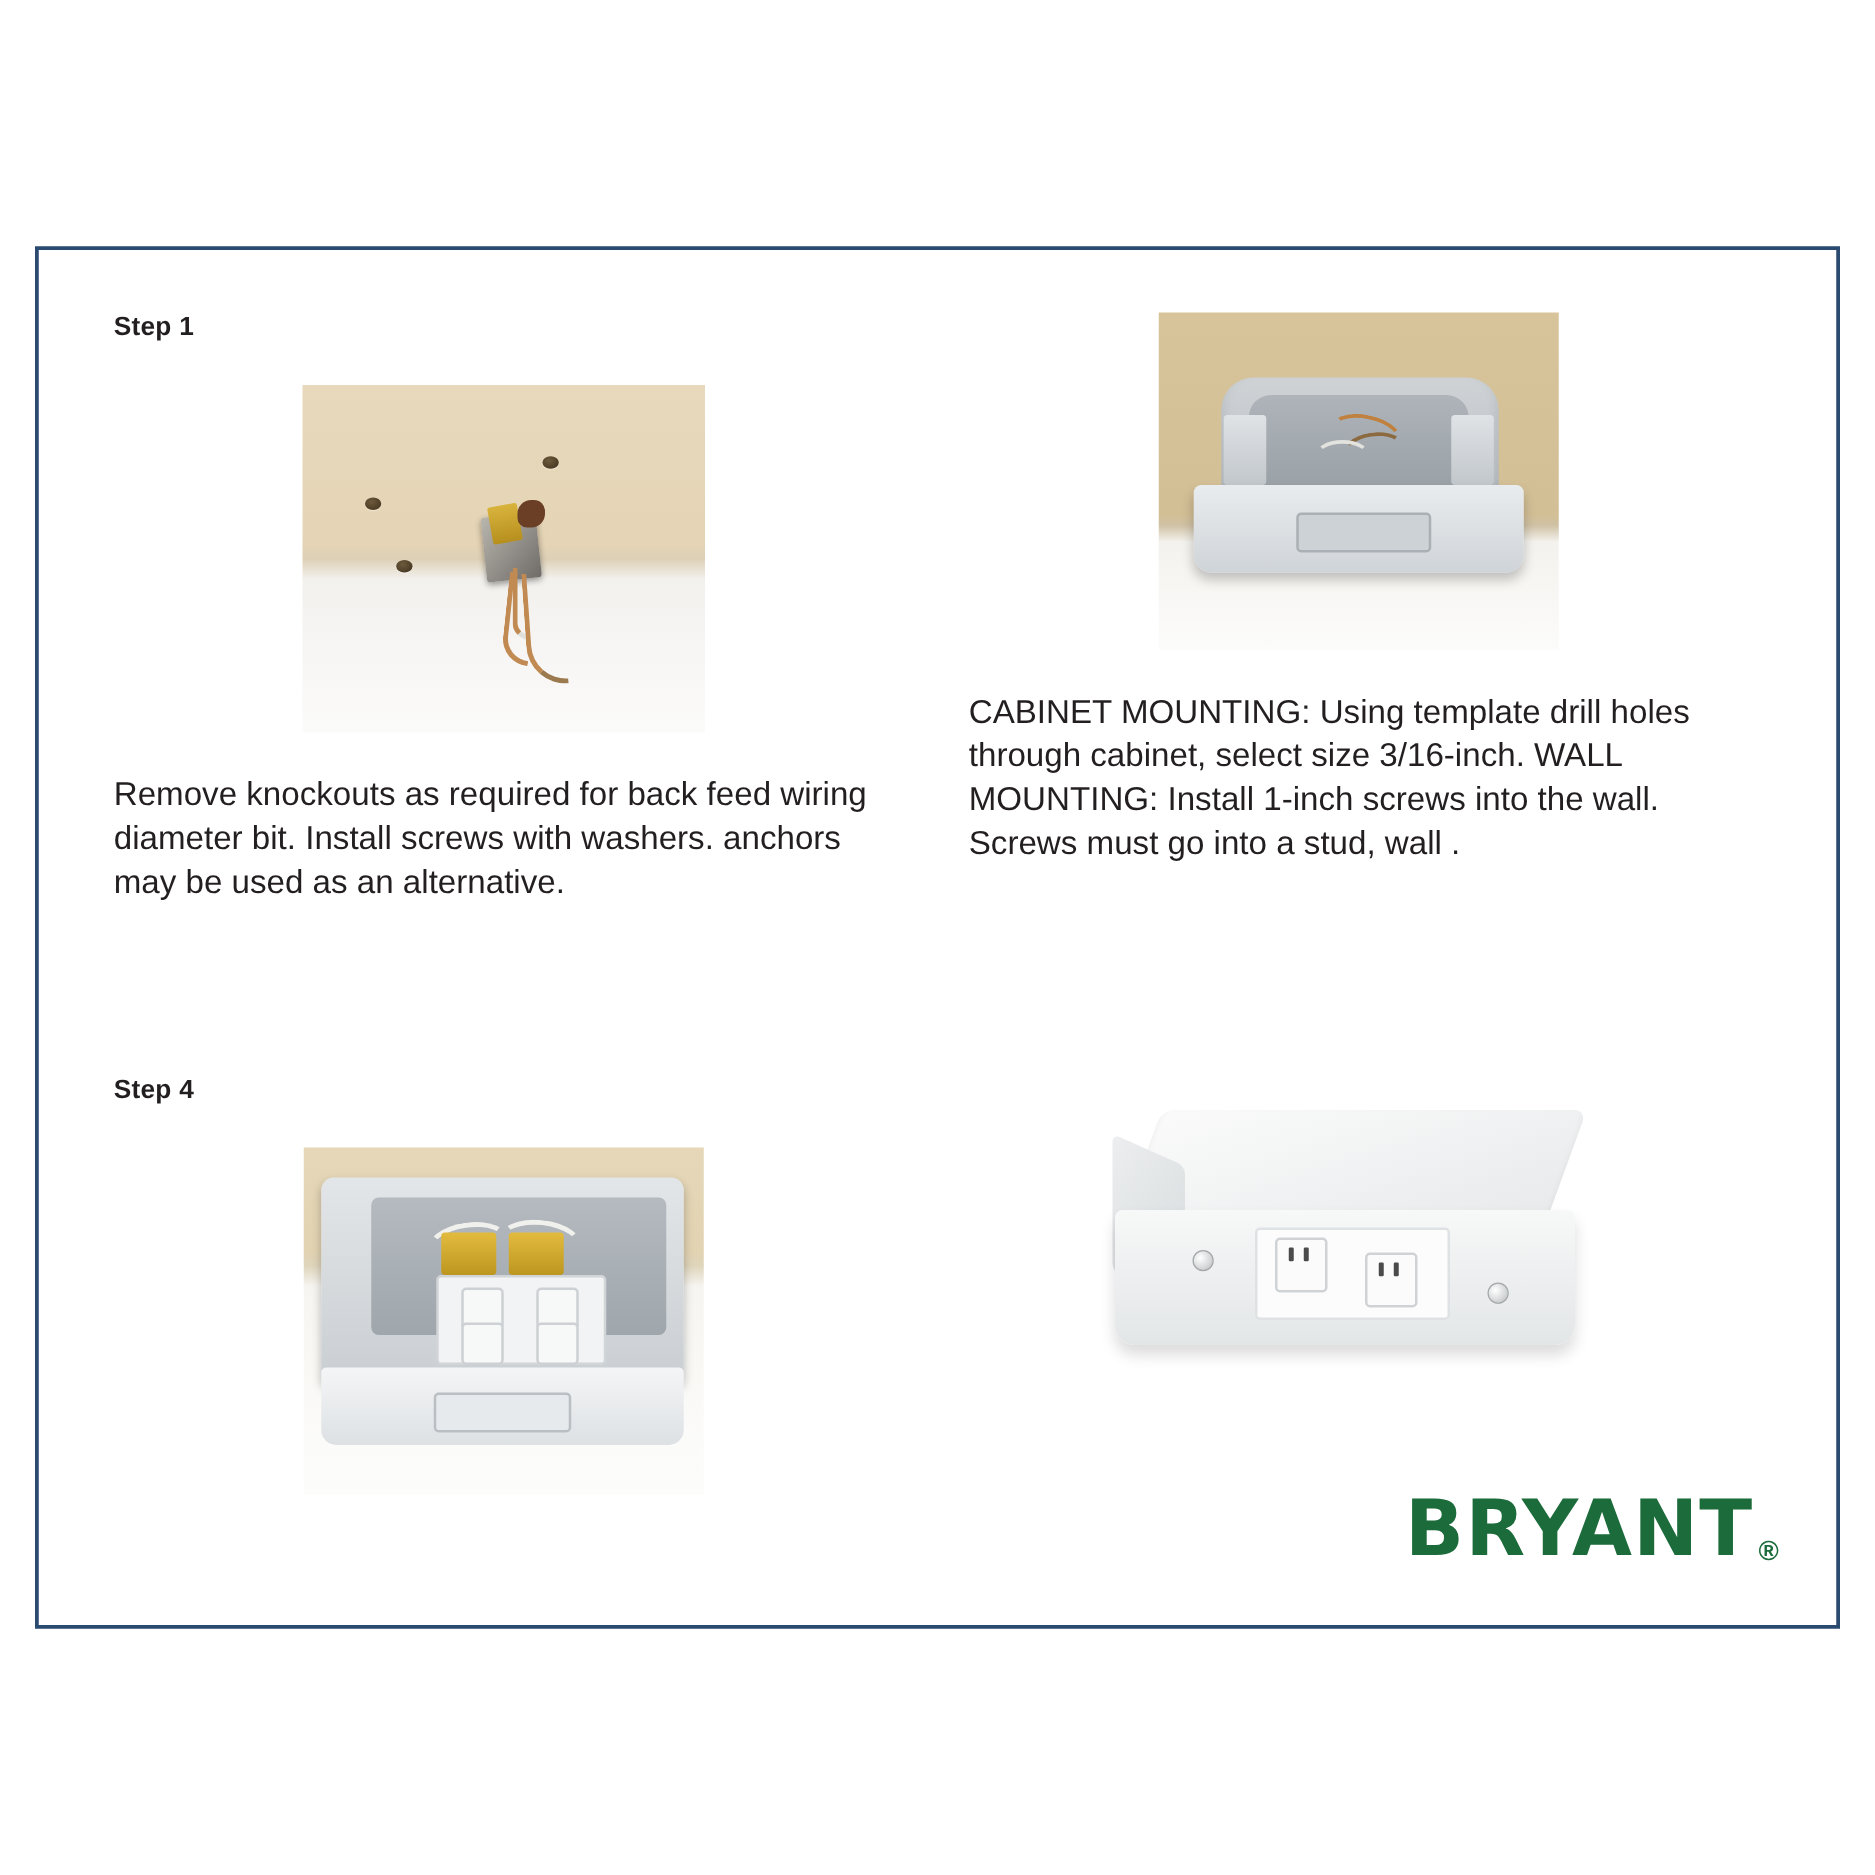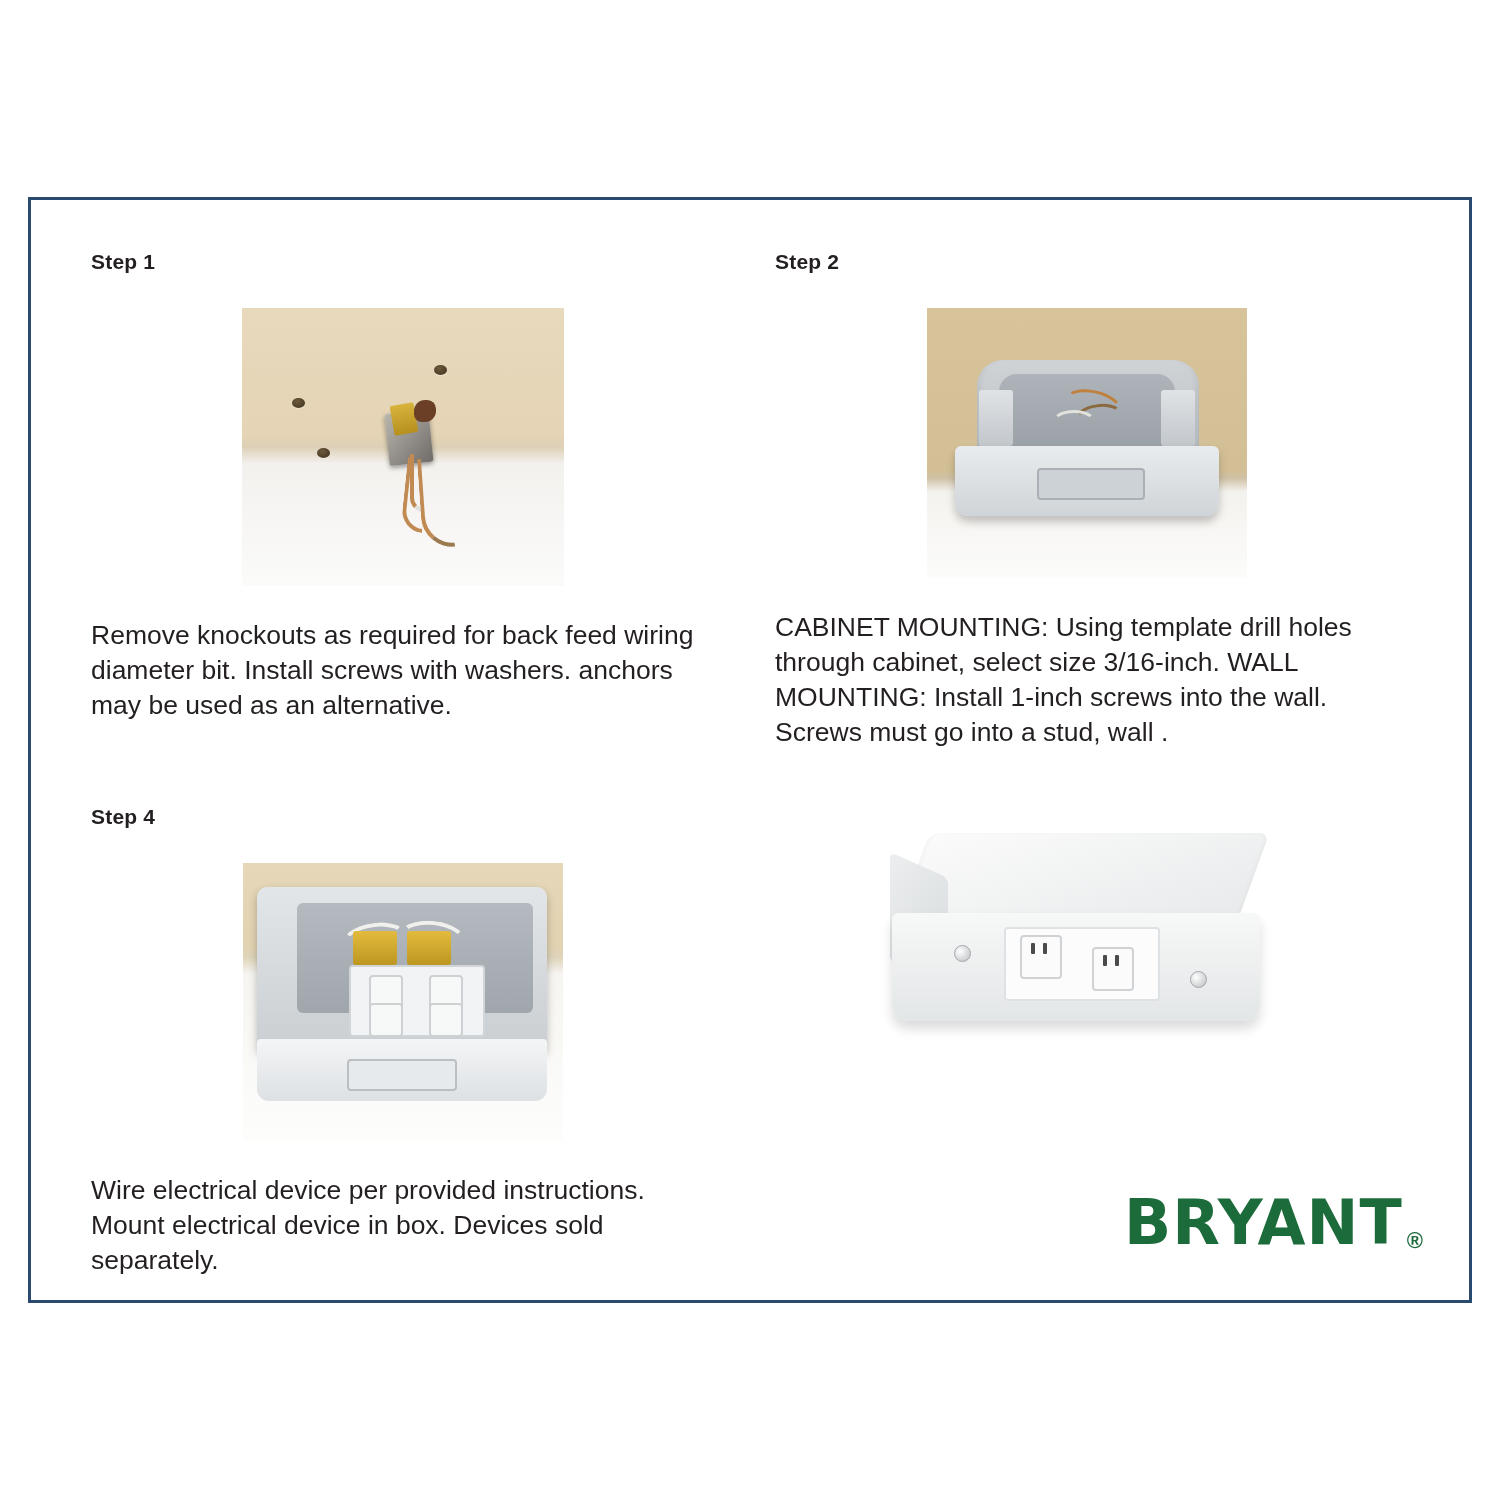--- a/index.html
+++ b/index.html
@@ -367,21 +367,20 @@
           <div class="p1-dark"></div>
           <div class="p1-wire p1-w3"></div>
           <div class="p1-wire p1-w1"></div>
           <div class="p1-wire p1-w2"></div>
         </div>
       </div>
       <div class="caption">Remove knockouts as required for back feed wiring diameter bit. Install screws with washers. anchors may be used as an alternative.</div>
     </div>
 
     <div class="cell">
-      <div class="step-title">Step 2</div>
       <div class="photo-wrap">
         <div class="photo photo2">
           <div class="p2-box">
             <div class="p2-back"></div>
             <div class="p2-inner"></div>
             <div class="p2-tabL"></div>
             <div class="p2-tabR"></div>
             <div class="p2-wire p2-wire1"></div>
             <div class="p2-wire p2-wire2"></div>
             <div class="p2-wire p2-wire3"></div>
@@ -407,21 +406,20 @@
               <div class="p3-out p3-o1"></div>
               <div class="p3-out p3-o2"></div>
               <div class="p3-out p3-o3"></div>
               <div class="p3-out p3-o4"></div>
             </div>
           </div>
           <div class="p3-lip"></div>
           <div class="p3-slot3"></div>
         </div>
       </div>
-      <div class="caption">Wire electrical device per provided instructions. Mount electrical device in box. Devices sold separately.</div>
     </div>
 
     <div class="cell" style="padding-top:44px;">
       <div class="photo-wrap">
         <div class="photo photo4">
           <div class="p4-top"></div>
           <div class="p4-side"></div>
           <div class="p4-face"></div>
           <div class="p4-plate">
             <div class="p4-o p4-oA">

